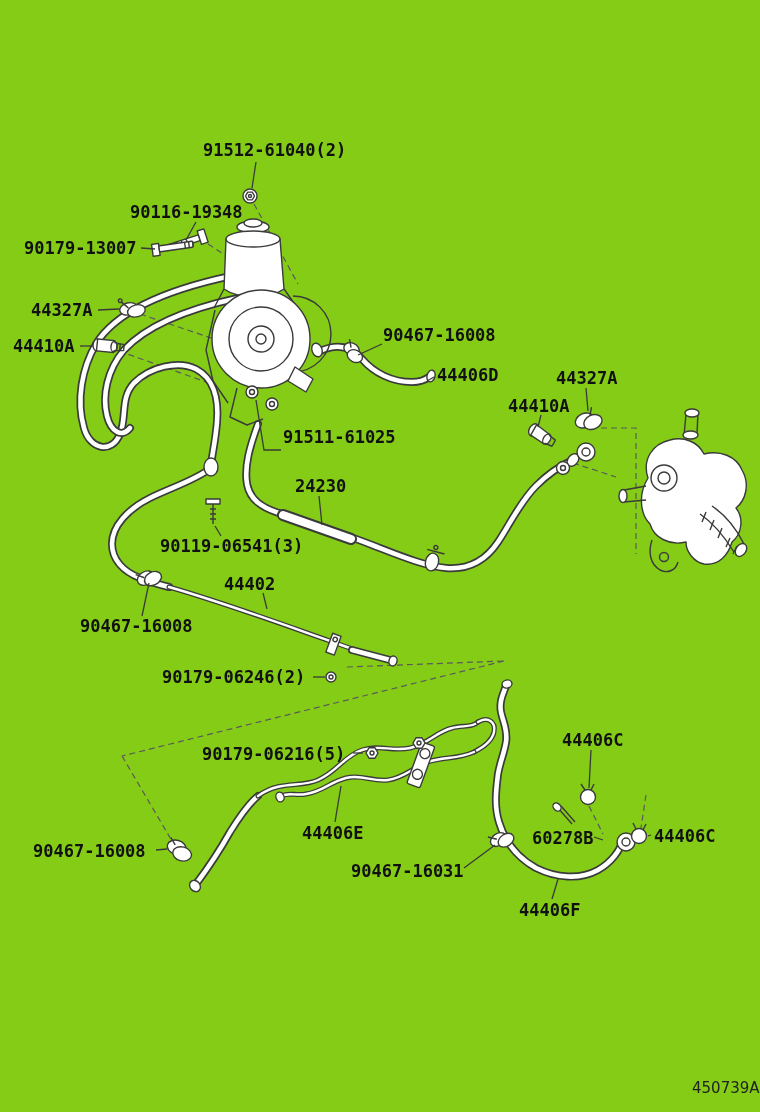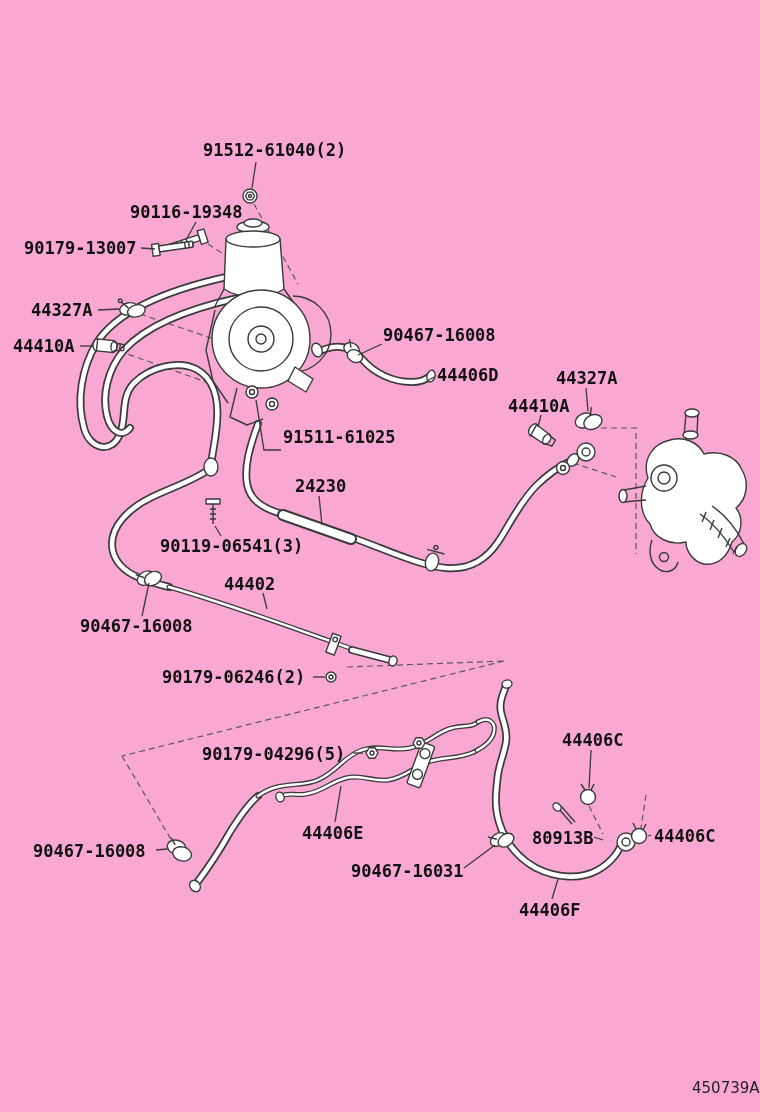--- a/index.html
+++ b/index.html
@@ -1,16 +1,16 @@
 <!DOCTYPE html>
 <html><head>
 <meta charset="utf-8">
 <style>
   html,body{margin:0;padding:0;background:#ffffff;}
-  .stage{position:relative;width:760px;height:1112px;background:#f9a8d4;overflow:hidden;
+  .stage{position:relative;width:760px;height:1112px;background:#84cc16;overflow:hidden;
          font-family:"DejaVu Sans Mono", monospace;}
   .stage svg{position:absolute;left:0;top:0;}
   .part-label{position:absolute;font-family:"DejaVu Sans Mono", monospace;font-weight:bold;
               font-size:17px;line-height:18px;color:#111;white-space:nowrap;}
   .diagram-code{position:absolute;font-family:"DejaVu Sans", sans-serif;font-size:15px;color:#222;margin-left:16px;}
   
   .ho{stroke:#3a3a3a;stroke-width:8;fill:none;stroke-linecap:round;stroke-linejoin:round;}
   .hi{stroke:#ffffff;stroke-width:4.6;fill:none;stroke-linecap:round;stroke-linejoin:round;}
   .to{stroke:#3a3a3a;stroke-width:5;fill:none;stroke-linecap:round;stroke-linejoin:round;}
   .ti{stroke:#ffffff;stroke-width:2.4;fill:none;stroke-linecap:round;stroke-linejoin:round;}
@@ -292,25 +292,25 @@
   <div class="part-label" style="left:383px;top:326px">90467-16008</div>
   <div class="part-label" style="left:437px;top:366px">44406D</div>
   <div class="part-label" style="left:556px;top:369px">44327A</div>
   <div class="part-label" style="left:508px;top:397px">44410A</div>
   <div class="part-label" style="left:283px;top:428px">91511-61025</div>
   <div class="part-label" style="left:295px;top:477px">24230</div>
   <div class="part-label" style="left:160px;top:537px">90119-06541(3)</div>
   <div class="part-label" style="left:224px;top:575px">44402</div>
   <div class="part-label" style="left:80px;top:617px">90467-16008</div>
   <div class="part-label" style="left:162px;top:668px">90179-06246(2)</div>
-  <div class="part-label" style="left:202px;top:745px">90179-04296(5)</div>
+  <div class="part-label" style="left:202px;top:745px">90179-06216(5)</div>
   <div class="part-label" style="left:562px;top:731px">44406C</div>
   <div class="part-label" style="left:302px;top:824px">44406E</div>
   <div class="part-label" style="left:33px;top:842px">90467-16008</div>
-  <div class="part-label" style="left:532px;top:829px">80913B</div>
+  <div class="part-label" style="left:532px;top:829px">60278B</div>
   <div class="part-label" style="left:654px;top:827px">44406C</div>
   <div class="part-label" style="left:351px;top:862px">90467-16031</div>
   <div class="part-label" style="left:519px;top:901px">44406F</div>
 </div>
 
 <div class="diagram-code" style="left:676px;top:1079px">450739A</div>
 
 </div>
 
 </body></html>

